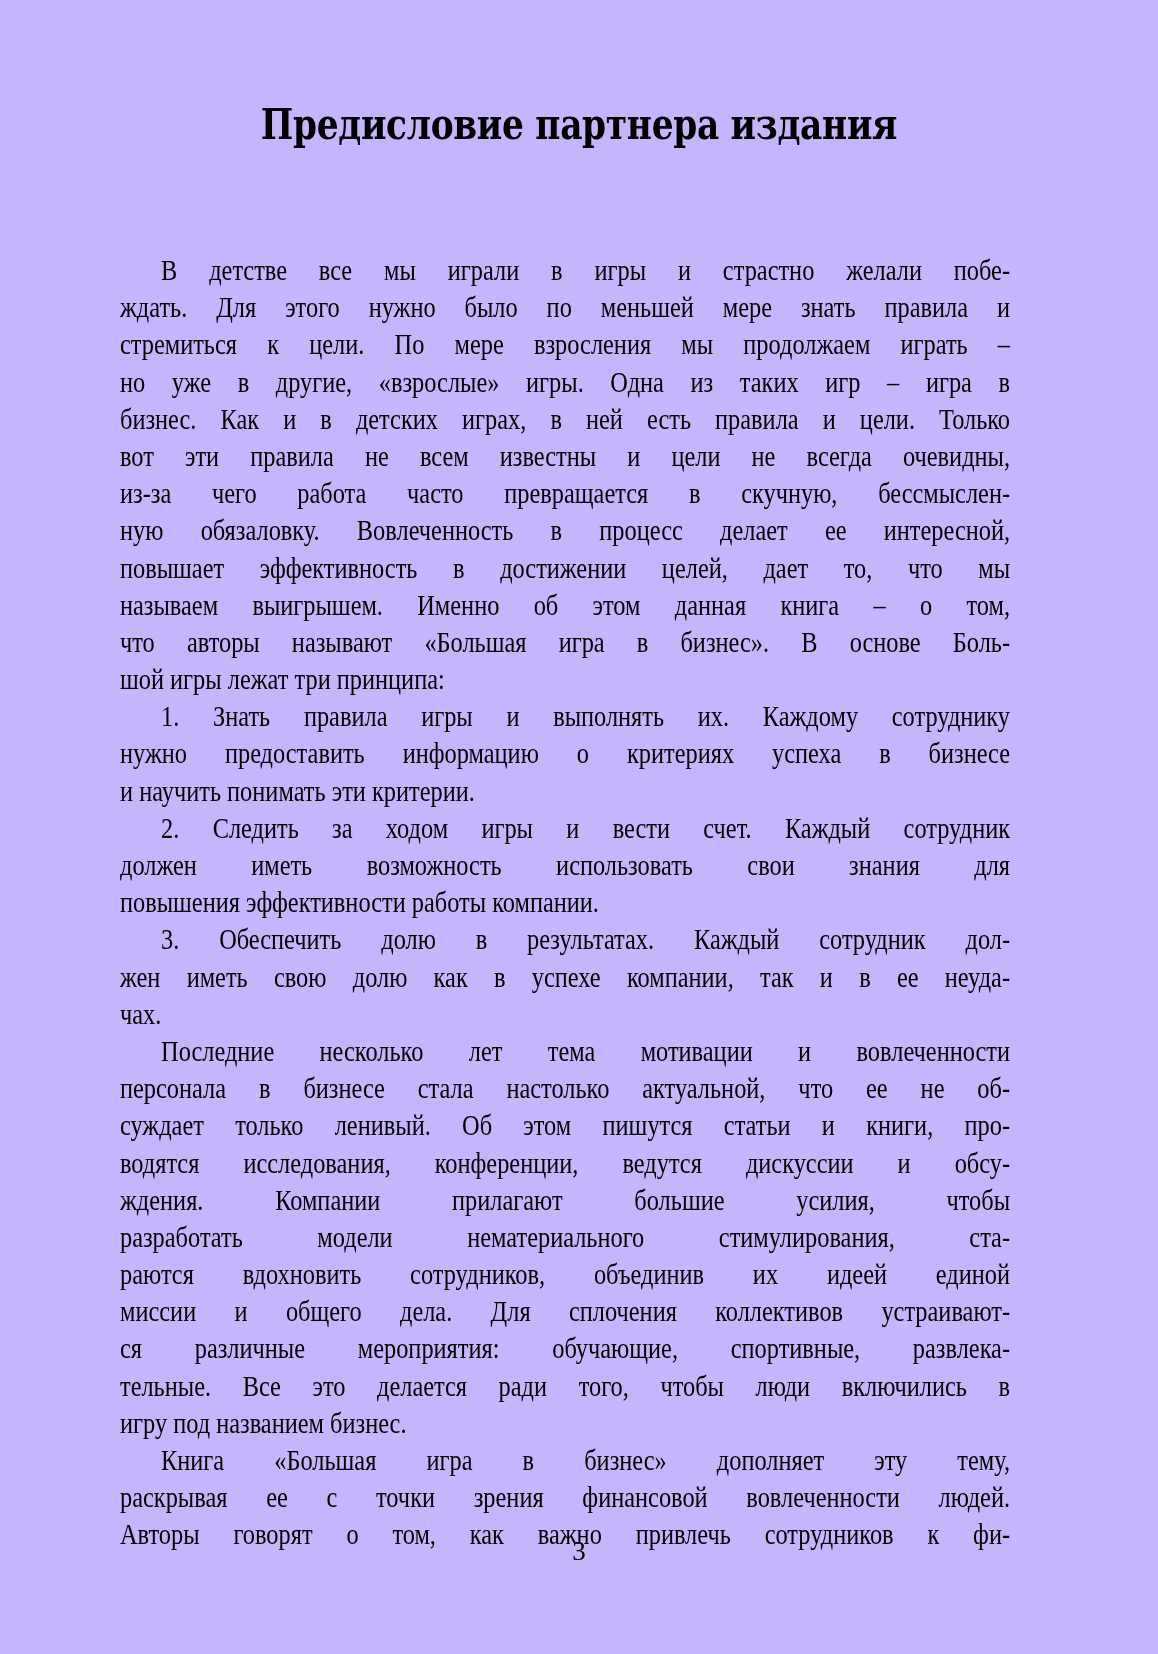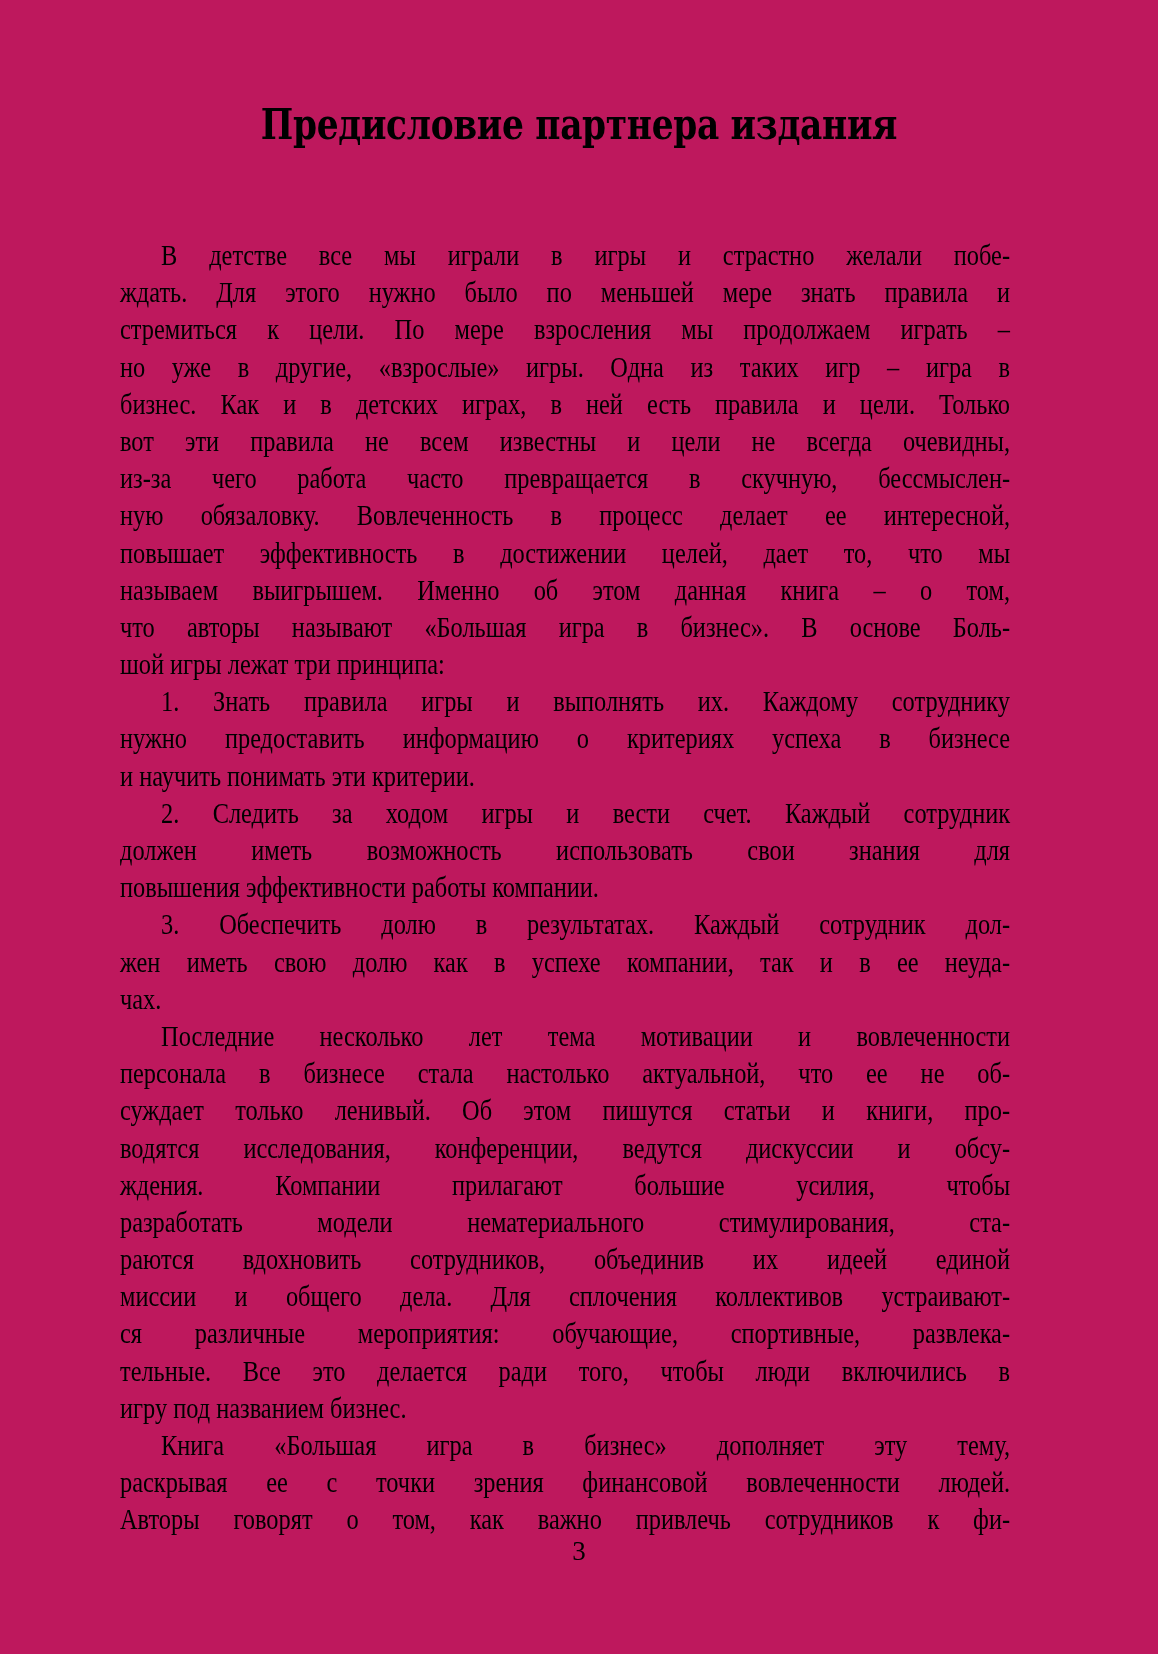--- a/index.html
+++ b/index.html
@@ -4,21 +4,21 @@
 <style>
   html, body {
     margin: 0;
     padding: 0;
     background: #ffffff;
   }
   .page {
     position: relative;
     width: 1158px;
     height: 1654px;
-    background: #be185d;
+    background: #c4b5fd;
     overflow: hidden;
     font-family: "Liberation Serif", "DejaVu Serif", serif;
   }
 
   .page-title {
     position: absolute;
     left: 0;
     top: 98px;
     width: 1158px;
     text-align: center;
@@ -29,21 +29,21 @@
     letter-spacing: -0.4px;
     color: #000000;
     transform: scaleX(0.80);
     transform-origin: 50% 50%;
     white-space: nowrap;
   }
 
   .body-block {
     position: absolute;
     left: 120px;
-    top: 237px;
+    top: 252px;
     width: 890px;
     color: #000000;
   }
 
   
   .tl {
     display: block;
     width: 890px;
     height: 37.2px;
     font-size: 28.5px;

